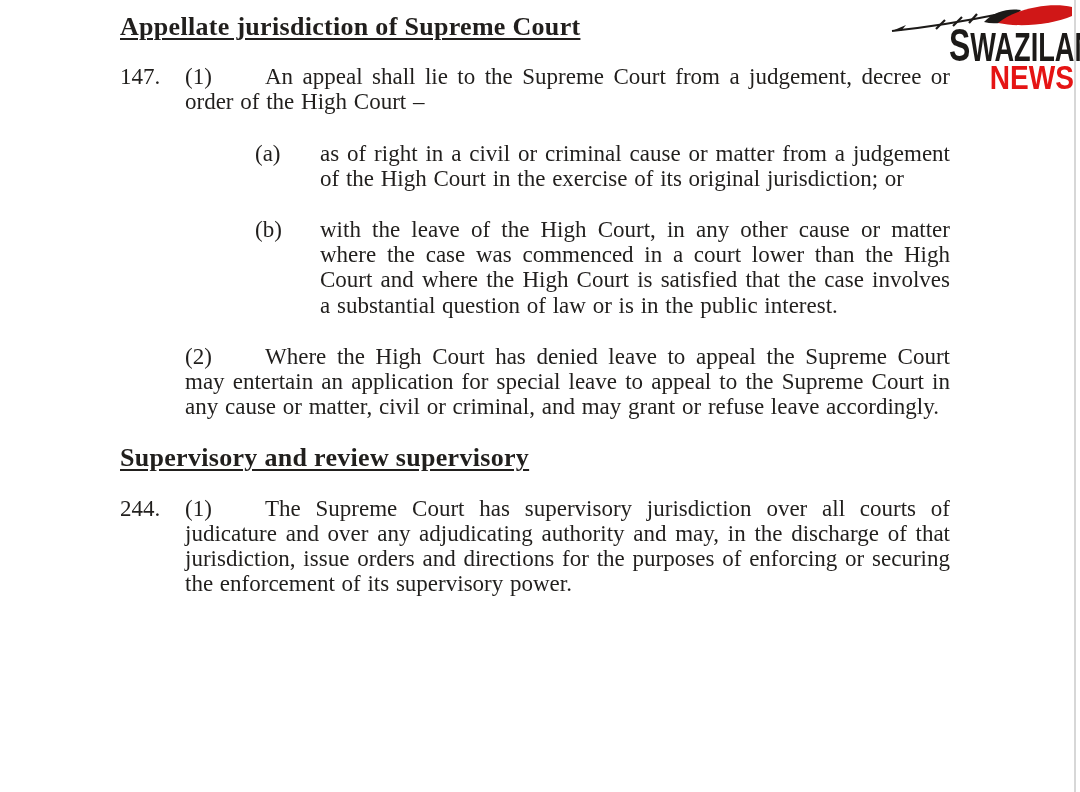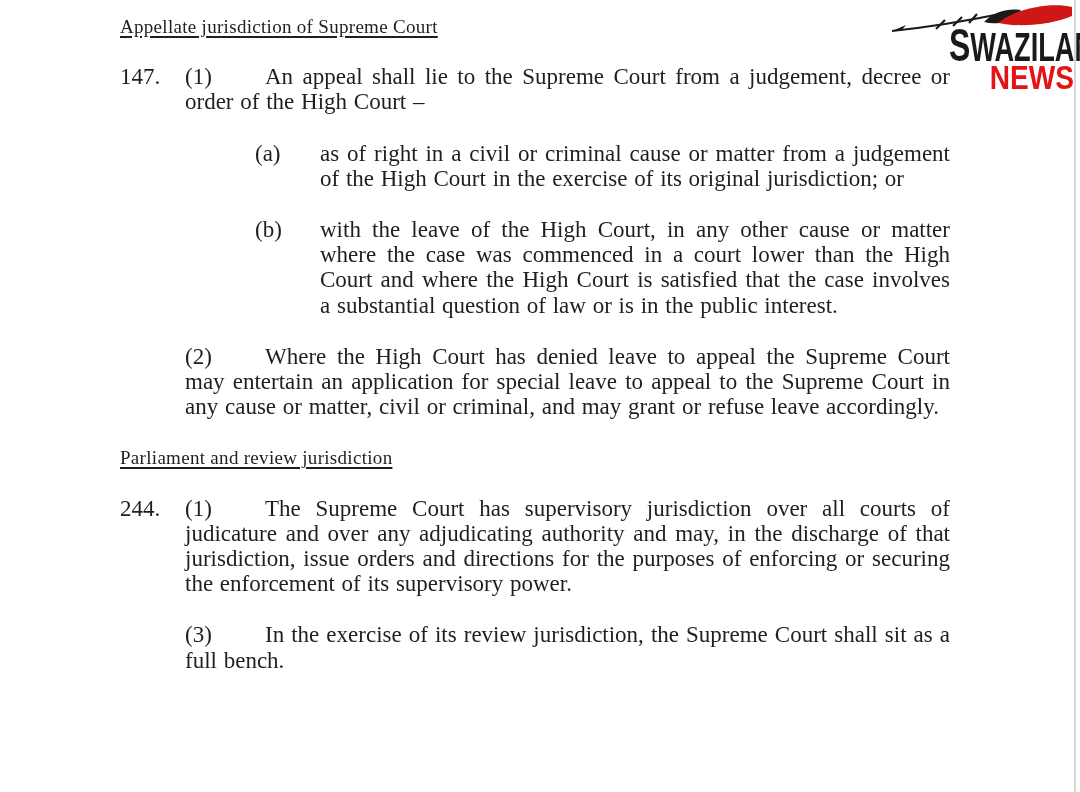--- a/index.html
+++ b/index.html
@@ -26,23 +26,23 @@
 
   
   .doc {
     position: absolute;
     left: 120px;
     top: 14px;
     width: 830px;
   }
 
   .doc-heading {
-    font-size: 19px;
+    font-size: 26px;
     line-height: 25.2px;
-    font-weight: normal;
+    font-weight: bold;
     letter-spacing: 0.3px;
     text-decoration: underline;
     text-decoration-thickness: 2px;
     text-underline-offset: 3px;
     margin: 0 0 25px 0;
   }
 
   .para {
     position: relative;
     font-size: 23px;
@@ -125,18 +125,17 @@
     <div class="logo-name" style="color: rgb(28, 26, 24);">SWAZILAND</div>
     <div class="logo-news" style="color: rgb(229, 20, 20);">NEWS</div>
   </header>
 
   <main class="doc" id="doc">
       <h2 class="doc-heading">Appellate jurisdiction of Supreme Court</h2>
       <p class="para main"><span class="secnum">147.</span><span class="plabel">(1)</span><span class="ptext">An appeal shall lie to the Supreme Court from a judgement, decree or order of the High Court –</span></p>
       <p class="para sub"><span class="plabel">(a)</span><span class="ptext">as of right in a civil or criminal cause or matter from a judgement of the High Court in the exercise of its original jurisdiction; or</span></p>
       <p class="para sub"><span class="plabel">(b)</span><span class="ptext">with the leave of the High Court, in any other cause or matter where the case was commenced in a court lower than the High Court and where the High Court is satisfied that the case involves a substantial question of law or is in the public interest.</span></p>
       <p class="para main"><span class="plabel">(2)</span><span class="ptext">Where the High Court has denied leave to appeal the Supreme Court may entertain an application for special leave to appeal to the Supreme Court in any cause or matter, civil or criminal, and may grant or refuse leave accordingly.</span></p>
-      <h2 class="doc-heading">Parliament and review jurisdiction</h2>
+      <h2 class="doc-heading">Supervisory and review supervisory</h2>
       <p class="para main"><span class="secnum">244.</span><span class="plabel">(1)</span><span class="ptext">The Supreme Court has supervisory jurisdiction over all courts of judicature and over any adjudicating authority and may, in the discharge of that jurisdiction, issue orders and directions for the purposes of enforcing or securing the enforcement of its supervisory power.</span></p>
-      <p class="para main"><span class="plabel">(3)</span><span class="ptext">In the exercise of its review jurisdiction, the Supreme Court shall sit as a full bench.</span></p>
     </main>
 
 </div>
 
 </body></html>

